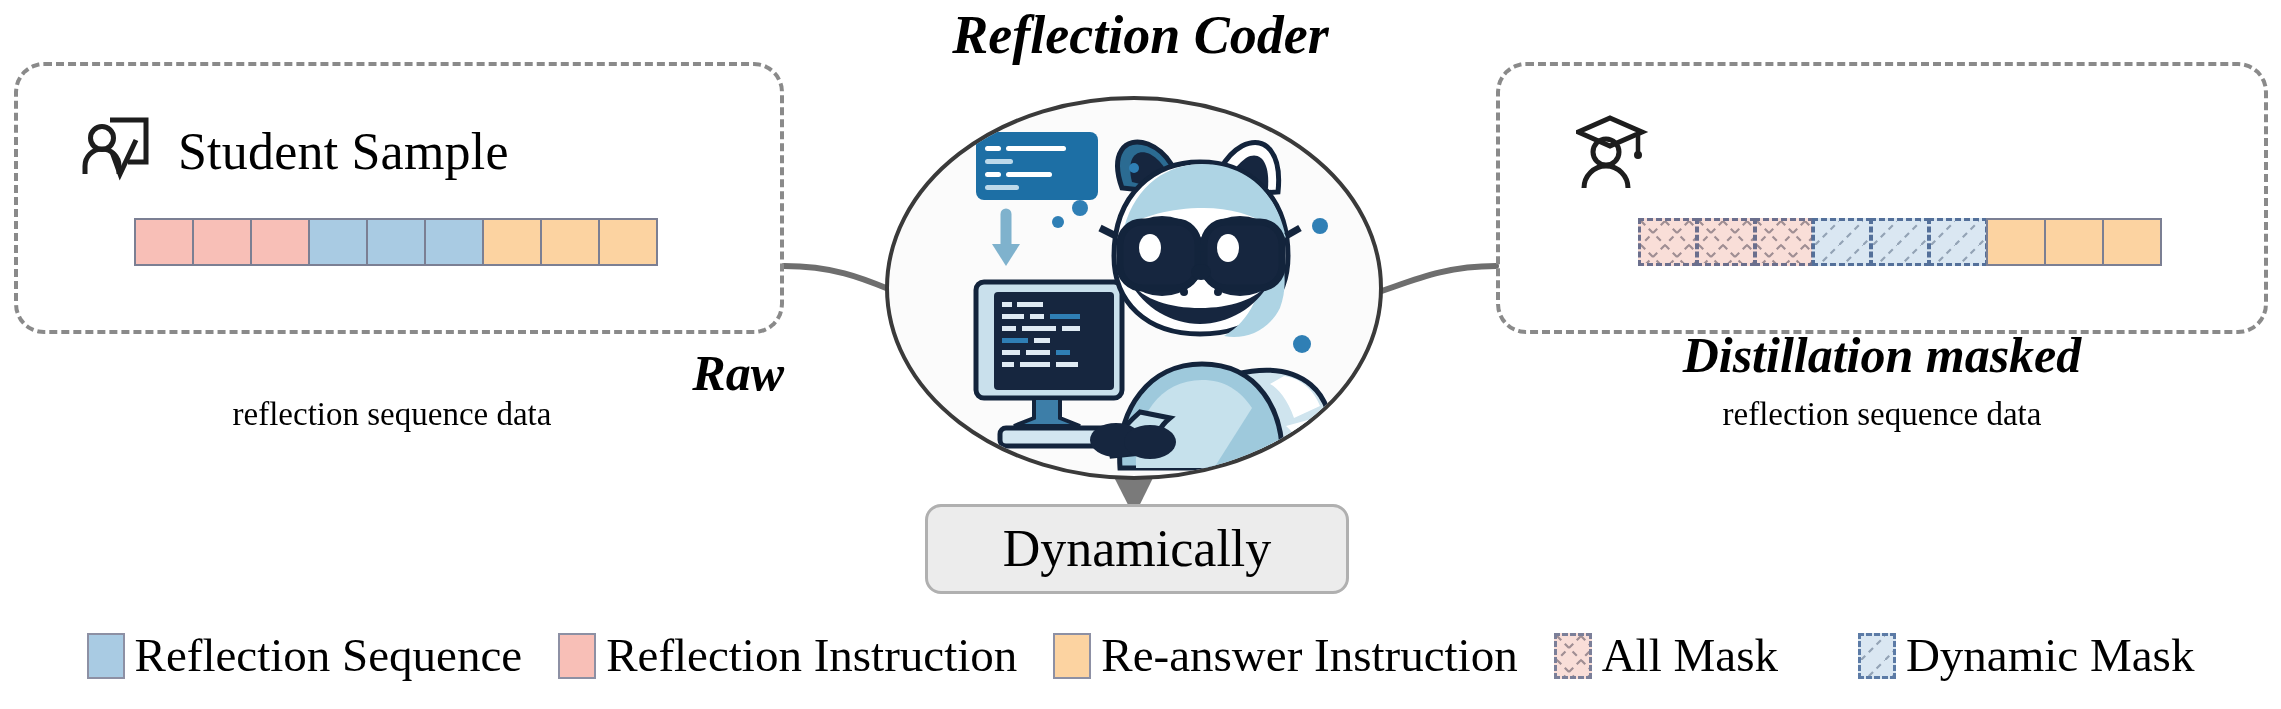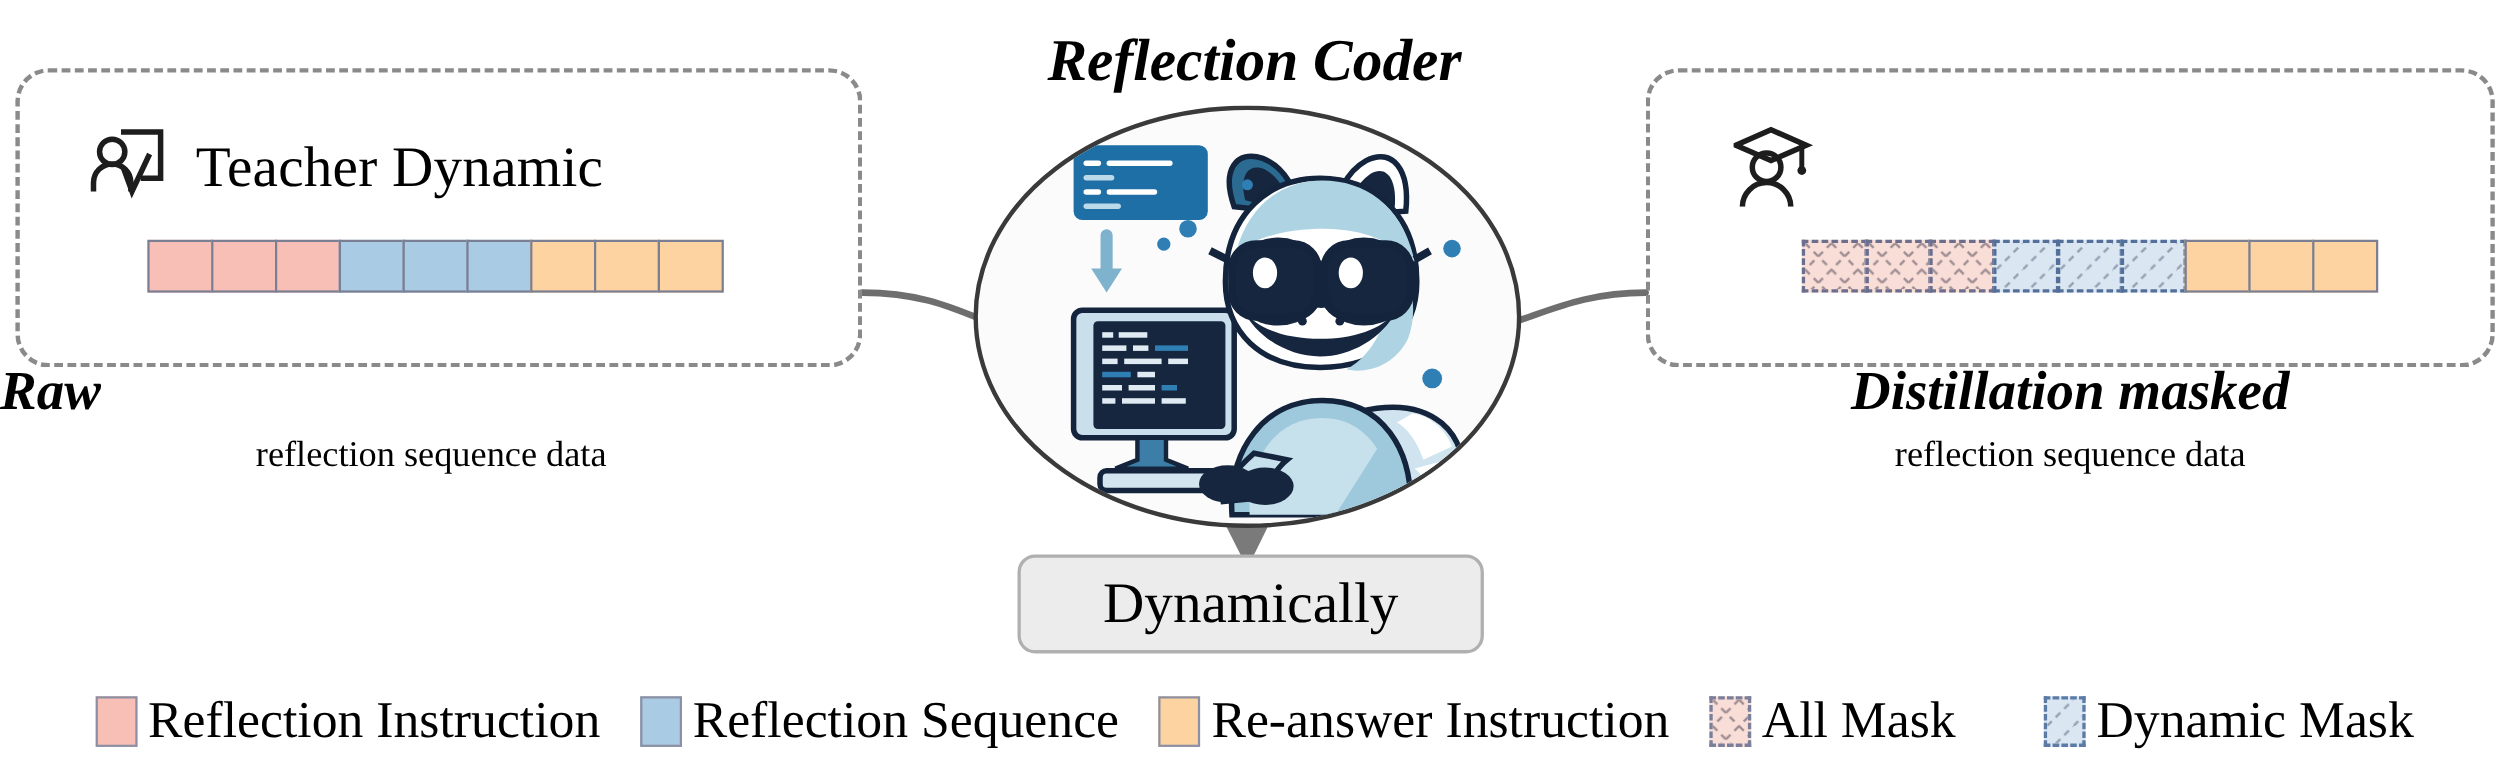--- a/index.html
+++ b/index.html
@@ -1,18 +1,18 @@
 <!DOCTYPE html>
 <html><head>
 <meta charset="utf-8">
 <style>
   html,body{margin:0;padding:0;background:#ffffff;}
   body{width:2281px;height:709px;position:relative;overflow:hidden;
        font-family:"Liberation Serif","DejaVu Serif",serif;color:#000;}
-  .nosel{user-select:none;margin-top:20px;}
+  .nosel{user-select:none;}
 
   
   .panel{
     position:absolute;
     border:4px dashed #8a8a8a;
     border-radius:30px;
     box-sizing:border-box;
     background:transparent;
   }
   #panel-teacher{left:14px;  top:62px; width:770px; height:272px;}
@@ -151,36 +151,36 @@
 
       <path d="M30,8 L66,8 L66,50 L48,50" fill="none" stroke="#1d1d1d" stroke-width="5" stroke-linejoin="miter"></path>
 
       <circle cx="22" cy="26" r="11.5" fill="none" stroke="#1d1d1d" stroke-width="5"></circle>
 
       <path d="M5,62 L5,54 a17,17 0 0 1 34,0 L39,62" fill="none" stroke="#1d1d1d" stroke-width="5" stroke-linecap="butt"></path>
 
       <path d="M32,40 L40,62 L56,28" fill="none" stroke="#1d1d1d" stroke-width="5" stroke-linecap="butt" stroke-linejoin="miter"></path>
     </svg>
   </span>
-  <span class="head-label">Teacher Dynamic</span>
+  <span class="head-label">Student Sample</span>
 </div>
 
 <div class="strip" id="strip-teacher" style="left:134px;top:218px;">
     <div class="cell pink" style="position: relative;"></div>
     <div class="cell pink" style="position: relative;"></div>
     <div class="cell pink" style="position: relative;"></div>
     <div class="cell blue" style="position: relative;"></div>
     <div class="cell blue" style="position: relative;"></div>
     <div class="cell blue" style="position: relative;"></div>
     <div class="cell orange" style="position: relative;"></div>
     <div class="cell orange" style="position: relative;"></div>
     <div class="cell orange" style="position: relative;"></div>
   </div>
 
-<div class="cap-strong" style="left:0;width:784px;text-align:left;top:330px;">Raw</div>
+<div class="cap-strong" style="left:0;width:784px;text-align:right;top:348px;">Raw</div>
 <div class="cap-normal" style="left:0;width:784px;text-align:center;top:398px;">reflection sequence data</div>
 
 <div class="panel" id="panel-student"></div>
 
 <div class="panel-head" style="left:1576px;top:112px;">
   <span class="head-icon">
     <svg width="76" height="76" viewBox="0 0 76 76">
 
       <path d="M34,6 L66,20 L34,34 L2,20 Z" fill="none" stroke="#1d1d1d" stroke-width="5" stroke-linejoin="miter"></path>
 
@@ -331,26 +331,26 @@
     </g>
   </svg>
 </div>
 
 <div id="distillation-box">
   <span>Dynamically</span>
 </div>
 
 <div id="legend">
     <div class="legend-item">
+      <div class="sw blue"></div>
+      <span class="legend-label">Reflection Sequence</span>
+    </div>
+    <div class="legend-item">
       <div class="sw pink"></div>
       <span class="legend-label">Reflection Instruction</span>
-    </div>
-    <div class="legend-item">
-      <div class="sw blue"></div>
-      <span class="legend-label">Reflection Sequence</span>
     </div>
     <div class="legend-item">
       <div class="sw orange"></div>
       <span class="legend-label">Re-answer Instruction</span>
     </div>
     <div class="legend-item">
       <div class="sw m-all">
         <svg class="hatch-x" width="100%" height="100%" preserveAspectRatio="none">
           <rect width="100%" height="100%" fill="url(#pat-x)"></rect>
         </svg>

